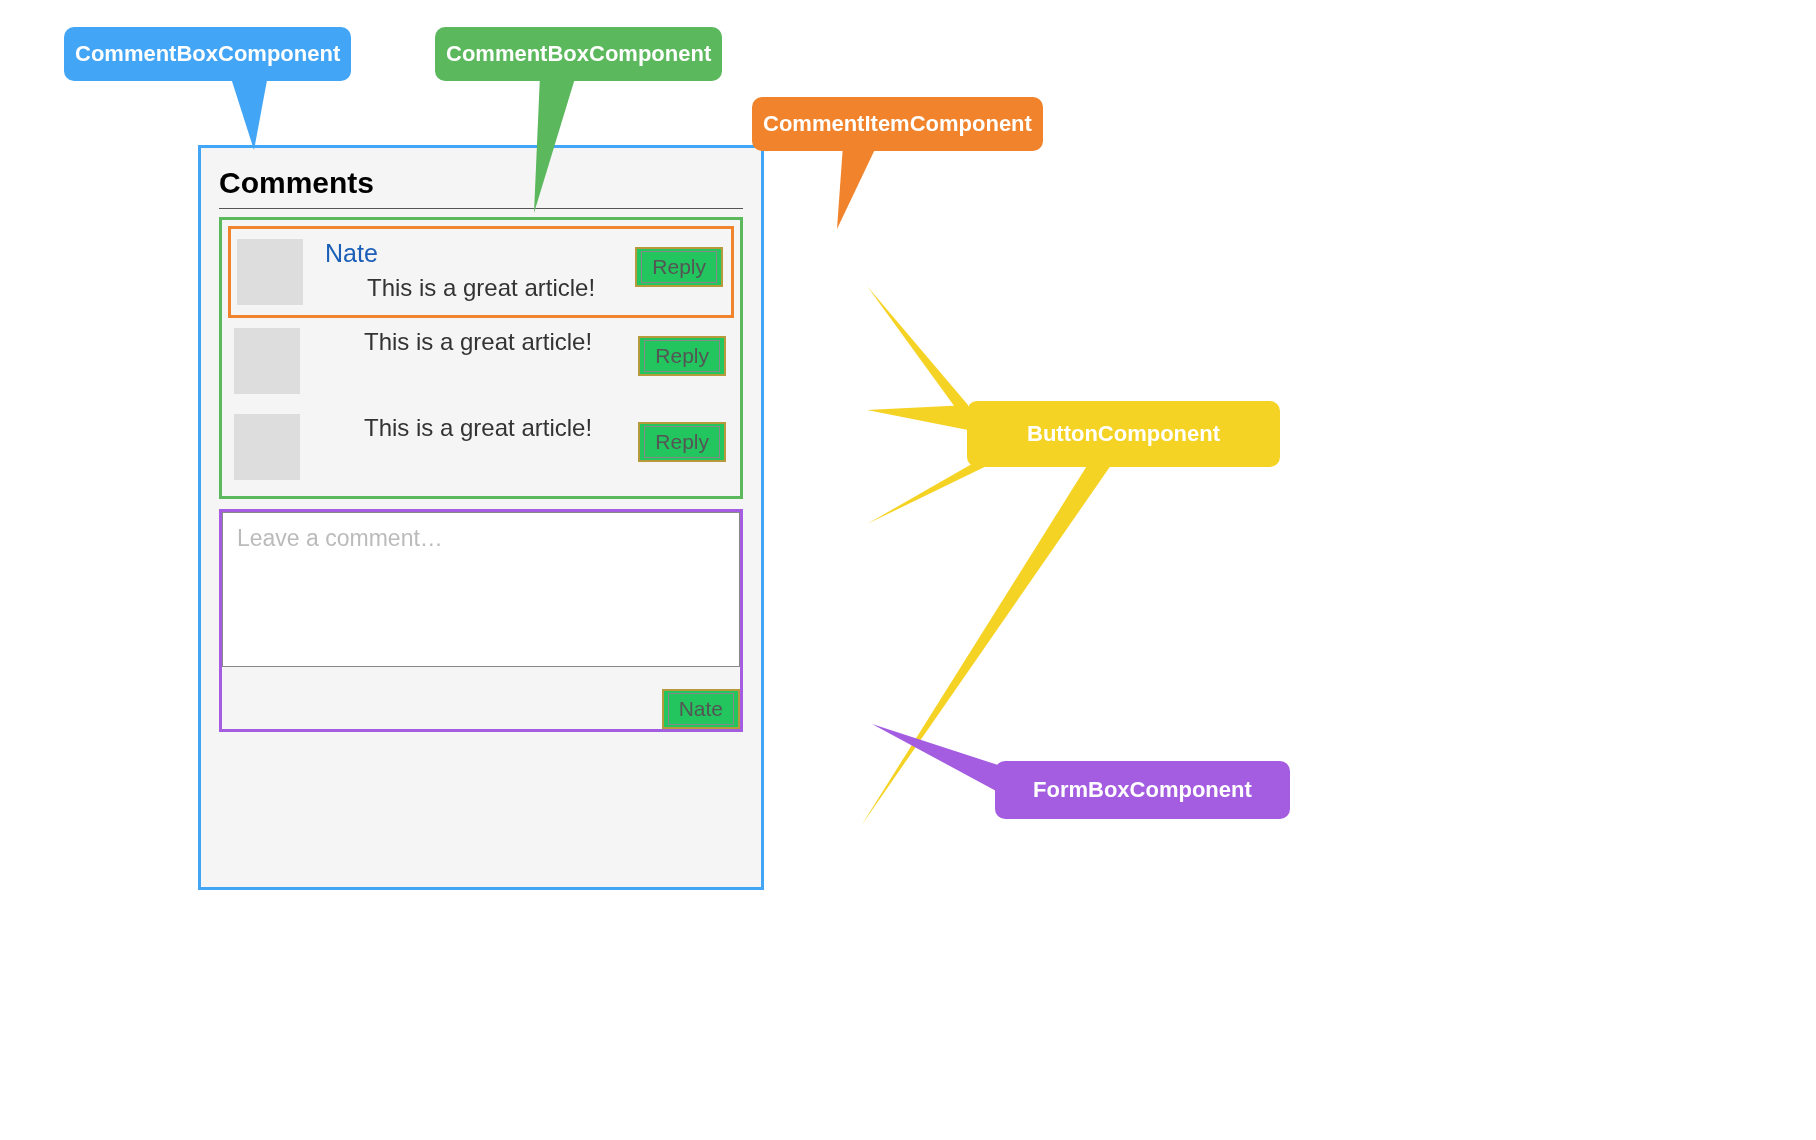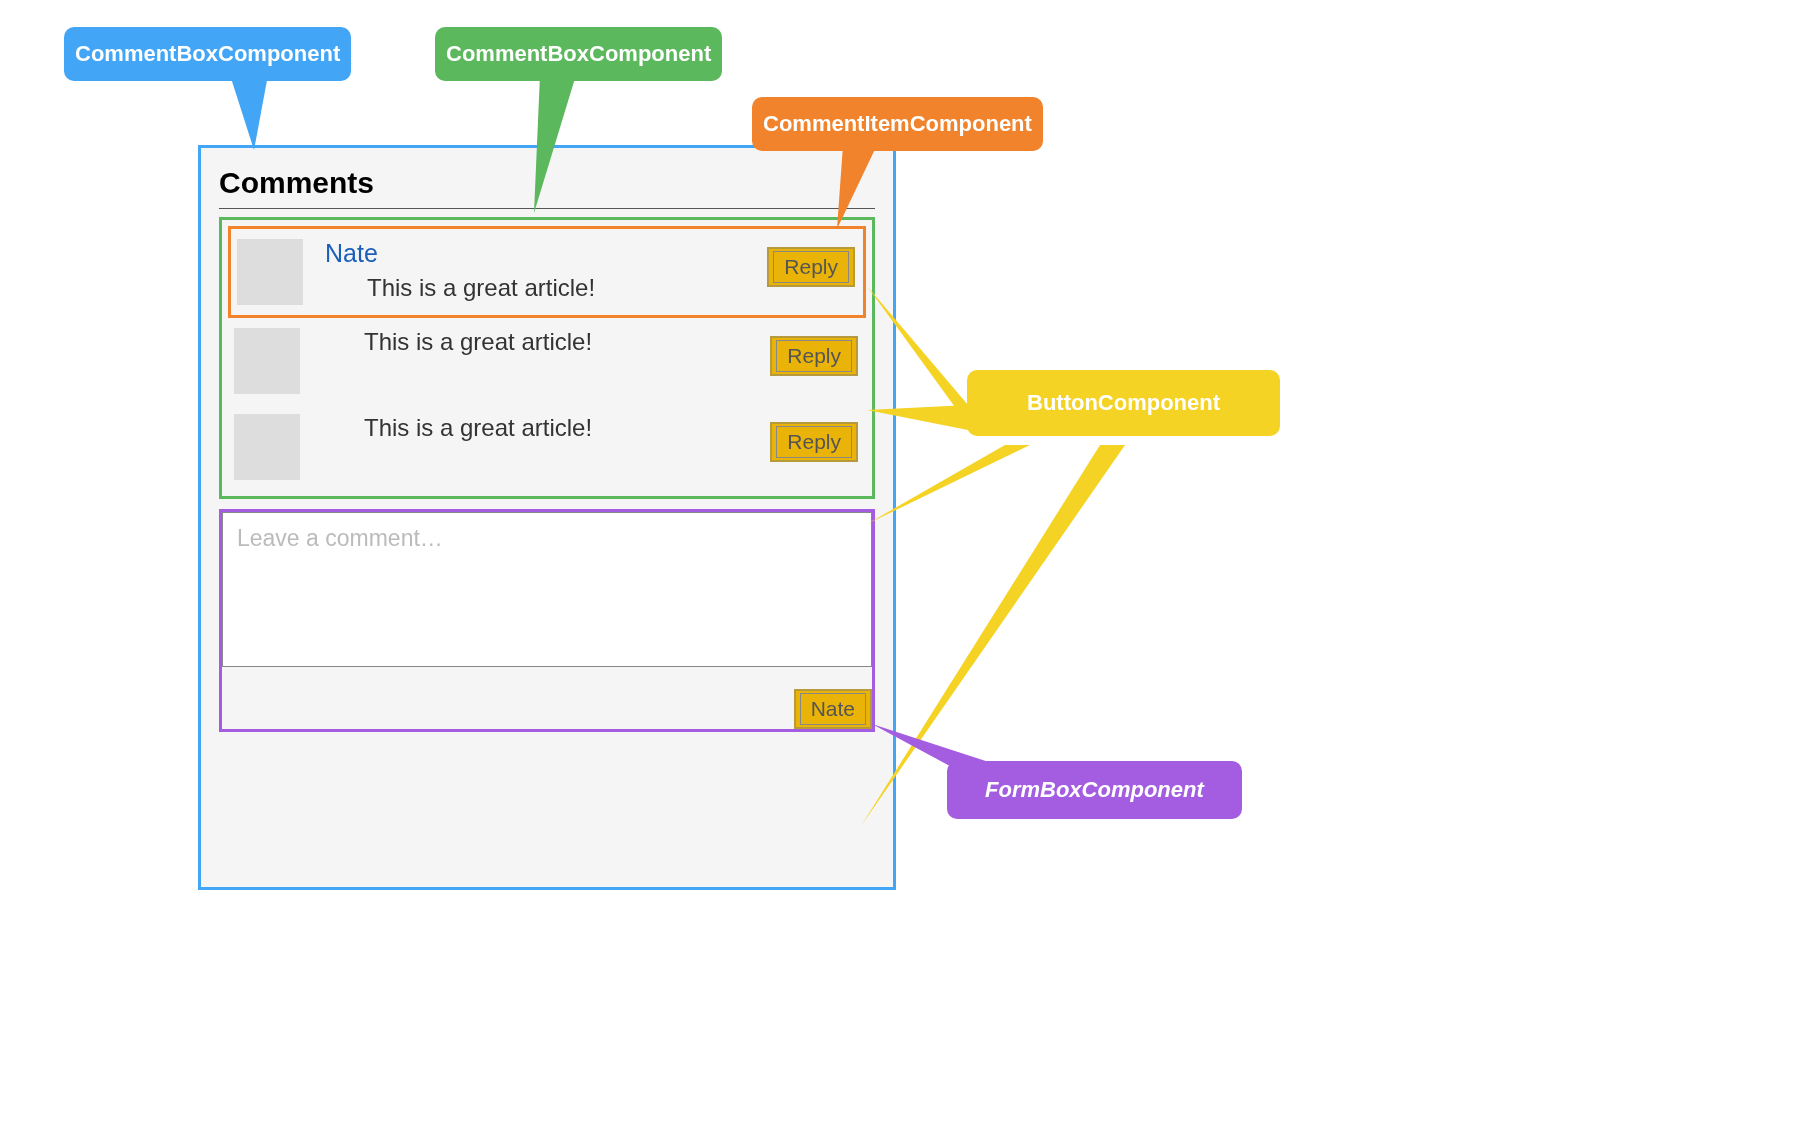--- a/index.html
+++ b/index.html
@@ -28,21 +28,21 @@
 
 .tail {
   position: absolute;
   z-index: 9;
 }
 
 .comment-box {
   position: absolute;
   left: 198px;
   top: 145px;
-  width: 698px;
+  width: 566px;
   height: 745px;
   border: 3px solid #42a5f5;
   background: #f5f5f5;
   padding: 18px 18px 14px 18px;
 }
 .comment-box-title {
   font-size: 30px;
   font-weight: 700;
   color: #000;
   margin-bottom: 8px;
@@ -85,21 +85,21 @@
   font-size: 24px;
   font-weight: 300;
   margin-left: 42px;
 }
 .reply-btn {
   position: absolute;
   right: 8px;
   top: 18px;
 }
 .btn-comp {
-  background: #eab308;
+  background: #22c55e;
   border: 2px solid #b79a3c;
   padding: 2px 4px;
   display: inline-block;
 }
 .btn-inner {
   background: transparent;
   border: 1px solid #888;
   color: #555;
   font-size: 21px;
   padding: 3px 10px;
@@ -136,23 +136,23 @@
 </style>
 </head>
 <body>
 
 <div class="callout callout-blue" style="left:64px; top:27px;">CommentBoxComponent</div>
 
 <div class="callout callout-green" style="left:435px; top:27px;">CommentBoxComponent</div>
 
 <div class="callout callout-orange" style="left:752px; top:97px;">CommentItemComponent</div>
 
-<div class="callout callout-yellow" style="left:967px; top:370px; padding:20px 60px;">ButtonComponent</div>
-
-<div class="callout callout-purple" style="left:947px; top:761px; padding:16px 38px;font-style:italic;">FormBoxComponent</div>
+<div class="callout callout-yellow" style="left:967px; top:401px; padding:20px 60px;">ButtonComponent</div>
+
+<div class="callout callout-purple" style="left:995px; top:761px; padding:16px 38px;">FormBoxComponent</div>
 
 <svg class="tail" style="left:230px; top:75px;" width="60" height="80">
   <polygon points="0,0 38,0 24,75" fill="#42a5f5"></polygon>
 </svg>
 <svg class="tail" style="left:530px; top:75px;" width="70" height="140">
   <polygon points="10,0 46,0 4,138" fill="#5cb85c"></polygon>
 </svg>
 <svg class="tail" style="left:837px; top:145px;" width="60" height="90">
   <polygon points="6,0 40,0 0,84" fill="#f0832b"></polygon>
 </svg>

